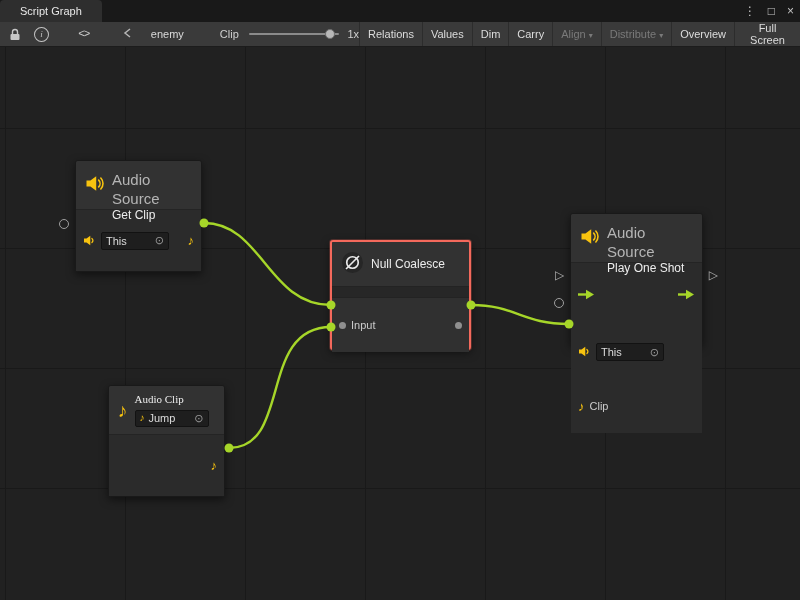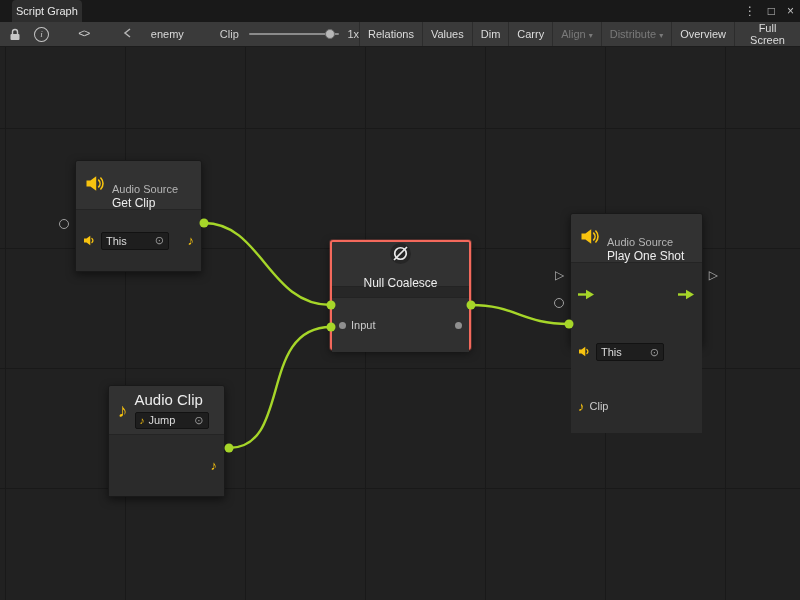--- a/index.html
+++ b/index.html
@@ -1,21 +1,21 @@
 <!DOCTYPE html>
 <html><head>
 <meta charset="utf-8">
 <style>
   html,body{margin:0;padding:0;background:#141414;}
   body{width:800px;height:600px;overflow:hidden;font-family:"Liberation Sans",sans-serif;-webkit-font-smoothing:antialiased;}
   .window{width:800px;height:600px;display:flex;flex-direction:column;background:#202020;}
 
   
   .tabbar{height:22px;background:#191919;display:flex;align-items:flex-end;position:relative;}
-  .tab{height:22px;line-height:22px;padding:0 4px;background:#2e2e2e;color:#e8e8e8;font-size:11px;border-radius:4px 4px 0 0;margin-left:12px;}
+  .tab{height:22px;line-height:22px;padding:0 20px;background:#2e2e2e;color:#e8e8e8;font-size:11px;border-radius:4px 4px 0 0;margin-left:0;}
   .win-buttons{position:absolute;right:6px;top:0;height:22px;display:flex;align-items:center;gap:12px;color:#c4c4c4;font-size:12px;}
   .win-buttons span{cursor:default;line-height:1;}
 
   
   .toolbar{height:24px;background:#3a3a3a;border-bottom:1px solid #1c1c1c;display:flex;align-items:center;font-size:11px;color:#dcdcdc;padding:0 0 0 6px;}
   .tb-icon{display:inline-flex;align-items:center;justify-content:center;height:20px;min-width:18px;}
   .tb-icon.info{width:13px;height:13px;border:1px solid #c3c3c3;border-radius:50%;color:#c3c3c3;font-size:9px;font-style:italic;font-family:"Liberation Serif",serif;min-width:0;margin-left:10px;}
   .tb-icon.code{margin-left:26px;color:#cfcfcf;font-family:"Liberation Mono",monospace;font-size:11px;letter-spacing:-1px;}
   .breadcrumb{display:inline-flex;align-items:flex-end;gap:19px;margin-left:30px;color:#dadada;}
   .zoom-label{margin-left:36px;color:#d0d0d0;}
@@ -34,21 +34,21 @@
     background-size:120px 120px;background-position:5px 81px;overflow:hidden;}
   .wires{position:absolute;left:0;top:0;width:800px;height:553px;z-index:5;pointer-events:none;}
   .wire{fill:none;stroke:#a6d629;stroke-width:2.4;}
   .wdot{fill:#a6d629;}
 
   
   .node{position:absolute;background:#2f2f2f;border:1px solid #191919;border-radius:3px;box-shadow:0 3px 9px rgba(0,0,0,.5);color:#dddddd;z-index:1;box-sizing:border-box;}
   .node.selected{border:2px solid #f4695c;box-shadow:0 0 0 1px rgba(244,105,92,.25),0 3px 9px rgba(0,0,0,.5);}
   .node-header{display:flex;align-items:center;gap:7px;padding:0 9px;background:#323232;border-radius:2px 2px 0 0;}
   .nh-titles{display:flex;flex-direction:column;line-height:1.25;}
-  .nh-sub{font-size:11px;color:#b5b5b5;margin-top:24px;}
+  .nh-sub{font-size:15px;color:#b5b5b5;margin-top:24px;}
   .nh-title{font-size:12px;color:#ededed;}
   .node-row{display:flex;align-items:center;gap:5px;padding:16px 7px;background:#2b2b2b;border-top:1px solid #242424;}
   .flex{flex:1;}
   .note{color:#f8c30f;font-size:13px;line-height:1;}
   .note.big{font-size:19px;}
   .note.tiny{font-size:10px;}
   .dropdown{display:inline-flex;align-items:center;gap:4px;background:#1e1e1e;border:1px solid #121212;border-radius:2px;height:16px;padding:0 4px;font-size:11px;color:#dcdcdc;}
   .dd-picker{color:#9a9a9a;font-size:11px;line-height:1;}
   .plabel{font-size:11px;color:#cccccc;}
   .pdot{width:7px;height:7px;border-radius:50%;background:#8f8f8f;flex:none;}
@@ -154,21 +154,21 @@
           <span>This</span>
           <span class="dd-picker" style="margin-left:auto;">⊙</span>
         </span>
         <span class="flex"></span>
         <span class="note">♪</span>
       </div>
       <span class="port-circle left" style="top:58px;"></span>
     </div>
 
     <div class="node selected" style="left:330px;top:193px;width:141px;height:110px;">
-      <div class="node-header" style="height:44px;flex-direction:column;">
+      <div class="node-header" style="height:44px;">
         <span>
           <svg width="23" height="23" viewBox="0 0 22 22">
               <circle cx="11" cy="11" r="10" fill="#262626"></circle>
               <circle cx="11" cy="11" r="5.5" fill="none" stroke="#e9e9e9" stroke-width="1.6"></circle>
               <line x1="4.8" y1="17.2" x2="17.2" y2="4.8" stroke="#e9e9e9" stroke-width="1.6"></line>
             </svg>
         </span>
         <span class="nh-title">Null Coalesce</span>
       </div>
       <div class="nc-gap"></div>
@@ -227,21 +227,21 @@
       </div>
       <span class="tri left" style="top:55px;">▷</span>
       <span class="tri right" style="top:55px;">▷</span>
       <span class="port-circle left" style="top:84px;"></span>
     </div>
 
     <div class="node" style="left:108px;top:338px;width:117px;">
       <div class="node-header" style="height:48px;align-items:center;">
         <span class="note big">♪</span>
         <span class="nh-titles" style="gap:3px;">
-          <span class="nh-title" style="font-size:15px;">Audio Clip</span>
+          <span class="nh-title" style="font-size:11px;font-family:Liberation Serif, serif;">Audio Clip</span>
           <span class="dropdown" style="width:64px;height:15px;">
             <span class="note tiny">♪</span>
             <span>Jump</span>
             <span class="dd-picker" style="margin-left:auto;">⊙</span>
           </span>
         </span>
       </div>
       <div class="node-row" style="height:29px;">
         <span class="flex"></span>
         <span class="note">♪</span>

